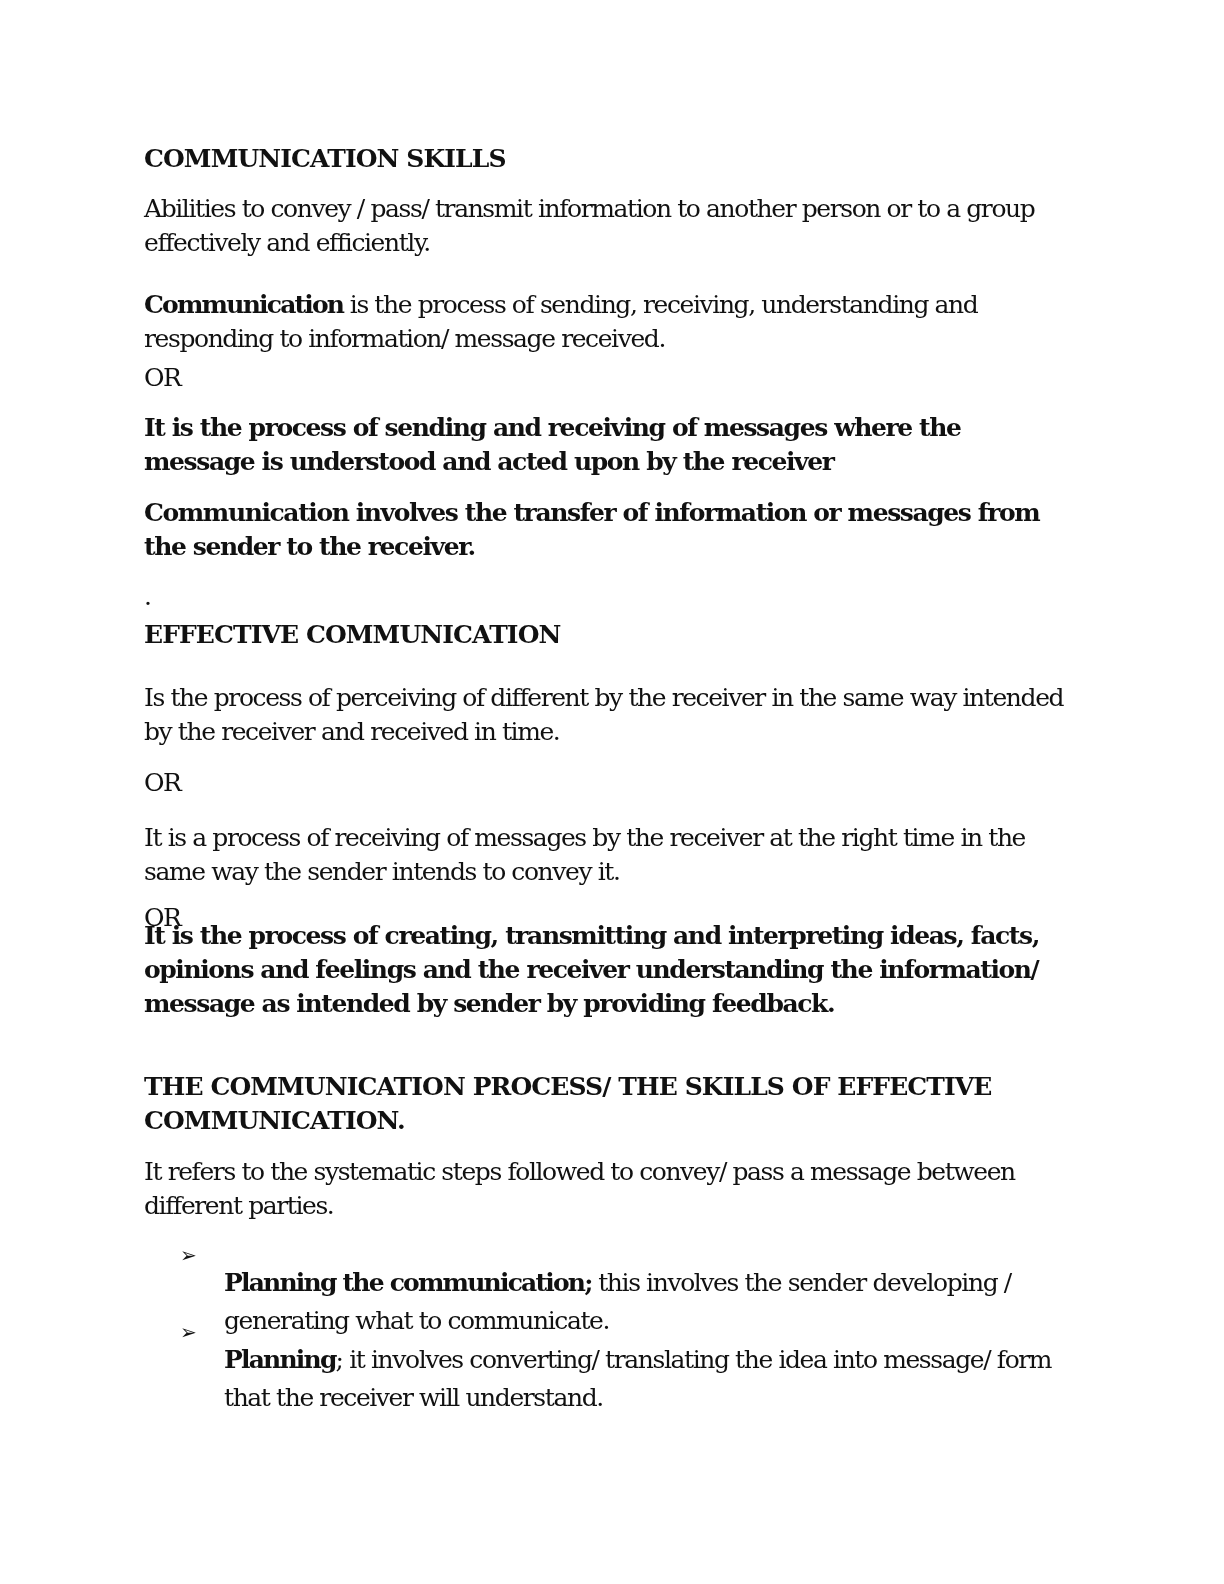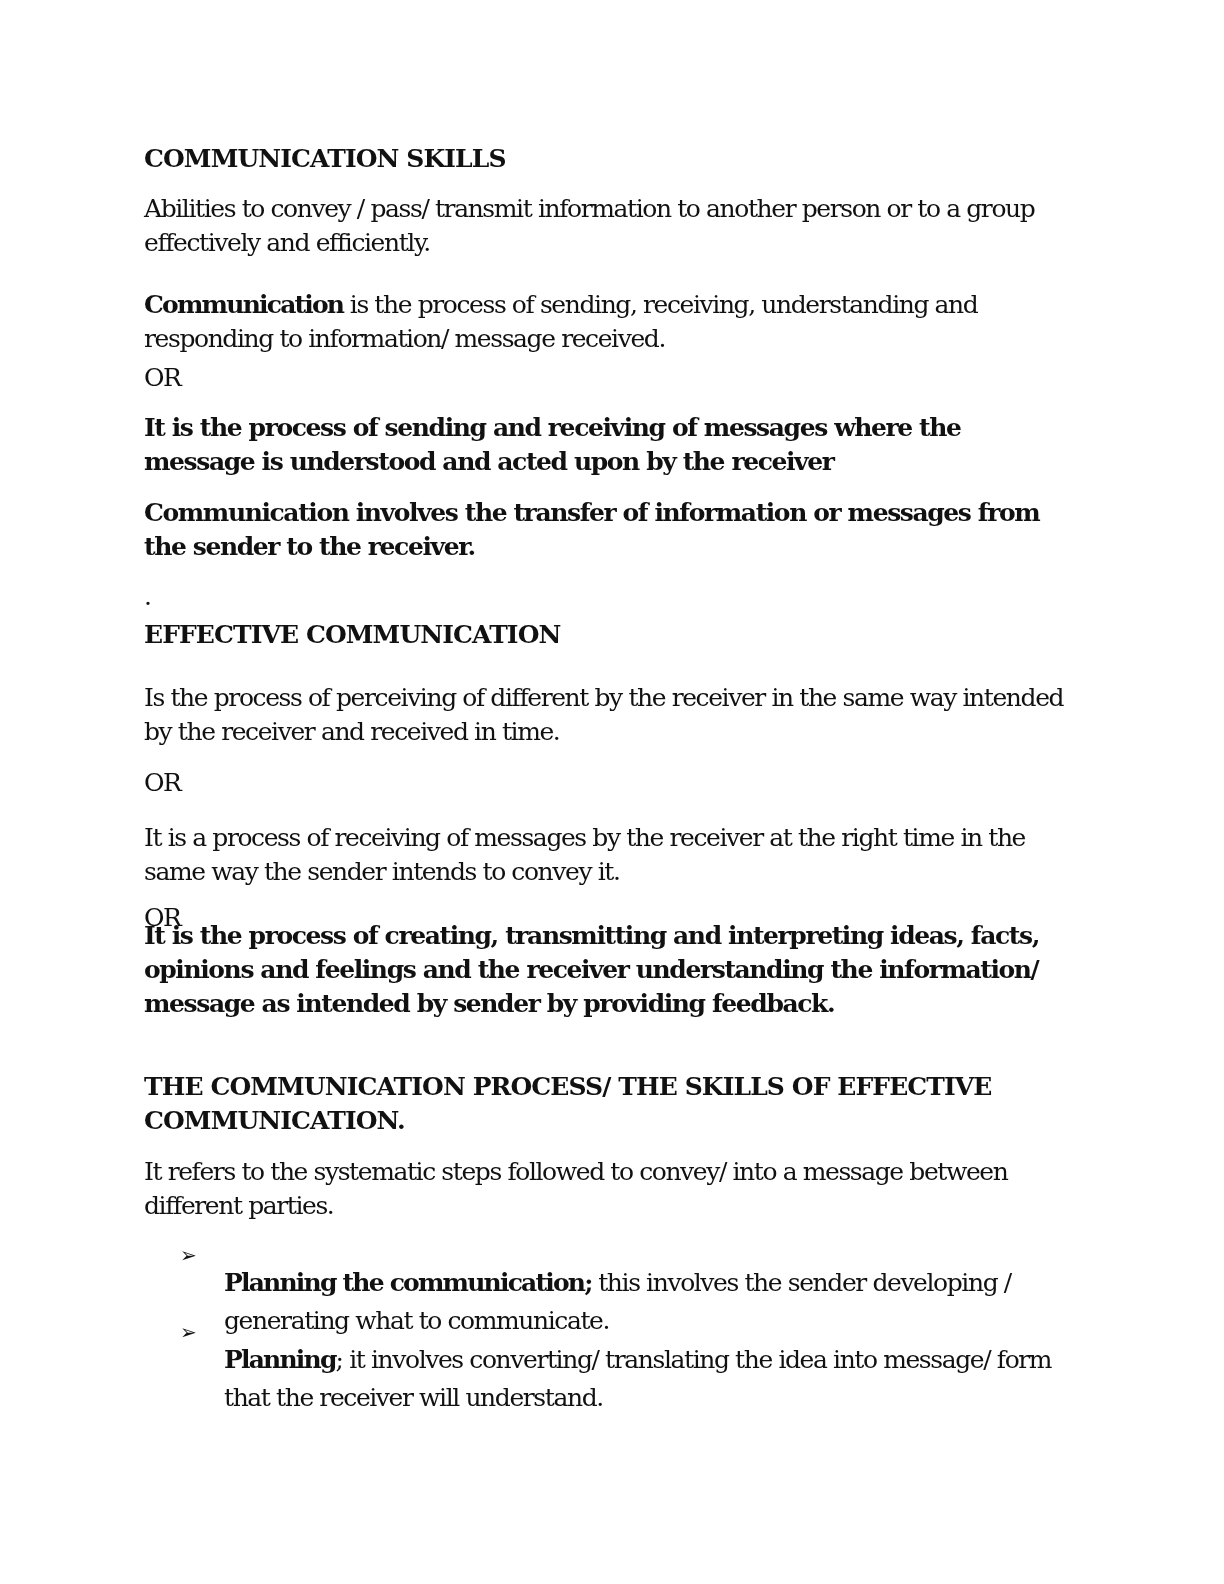--- a/index.html
+++ b/index.html
@@ -46,21 +46,21 @@
   <div class="block" style="top:626px;">OR</div>
 
   <div class="block" style="top:681px;">It is a process of receiving of messages by the receiver at the right time in the same way the sender intends to convey it.</div>
 
   <div class="block" style="top:761px;">OR</div>
 
   <div class="block" style="top:779px;font-weight:bold;">It is the process of creating, transmitting and interpreting ideas, facts, opinions and feelings and the receiver understanding the information/ message as intended by sender by providing feedback.</div>
 
   <div class="block heading" style="top:930px;">THE COMMUNICATION PROCESS/ THE SKILLS OF EFFECTIVE COMMUNICATION.</div>
 
-  <div class="block" style="top:1015px;">It refers to the systematic steps followed to convey/ into a message between different parties.</div>
+  <div class="block" style="top:1015px;">It refers to the systematic steps followed to convey/ pass a message between different parties.</div>
 
   <div class="list" style="top:1096px;">
     <div class="li" style="top:0px;">
       <span class="bullet">➢</span>
       <div class="li-text"><b>Planning the communication;</b><span> this involves the sender developing / generating what to communicate.</span></div>
     </div>
     <div class="li" style="top:77px;">
       <span class="bullet">➢</span>
       <div class="li-text"><b>Planning</b><span>; it involves converting/ translating the idea into message/ form that the receiver will understand.</span></div>
     </div>

